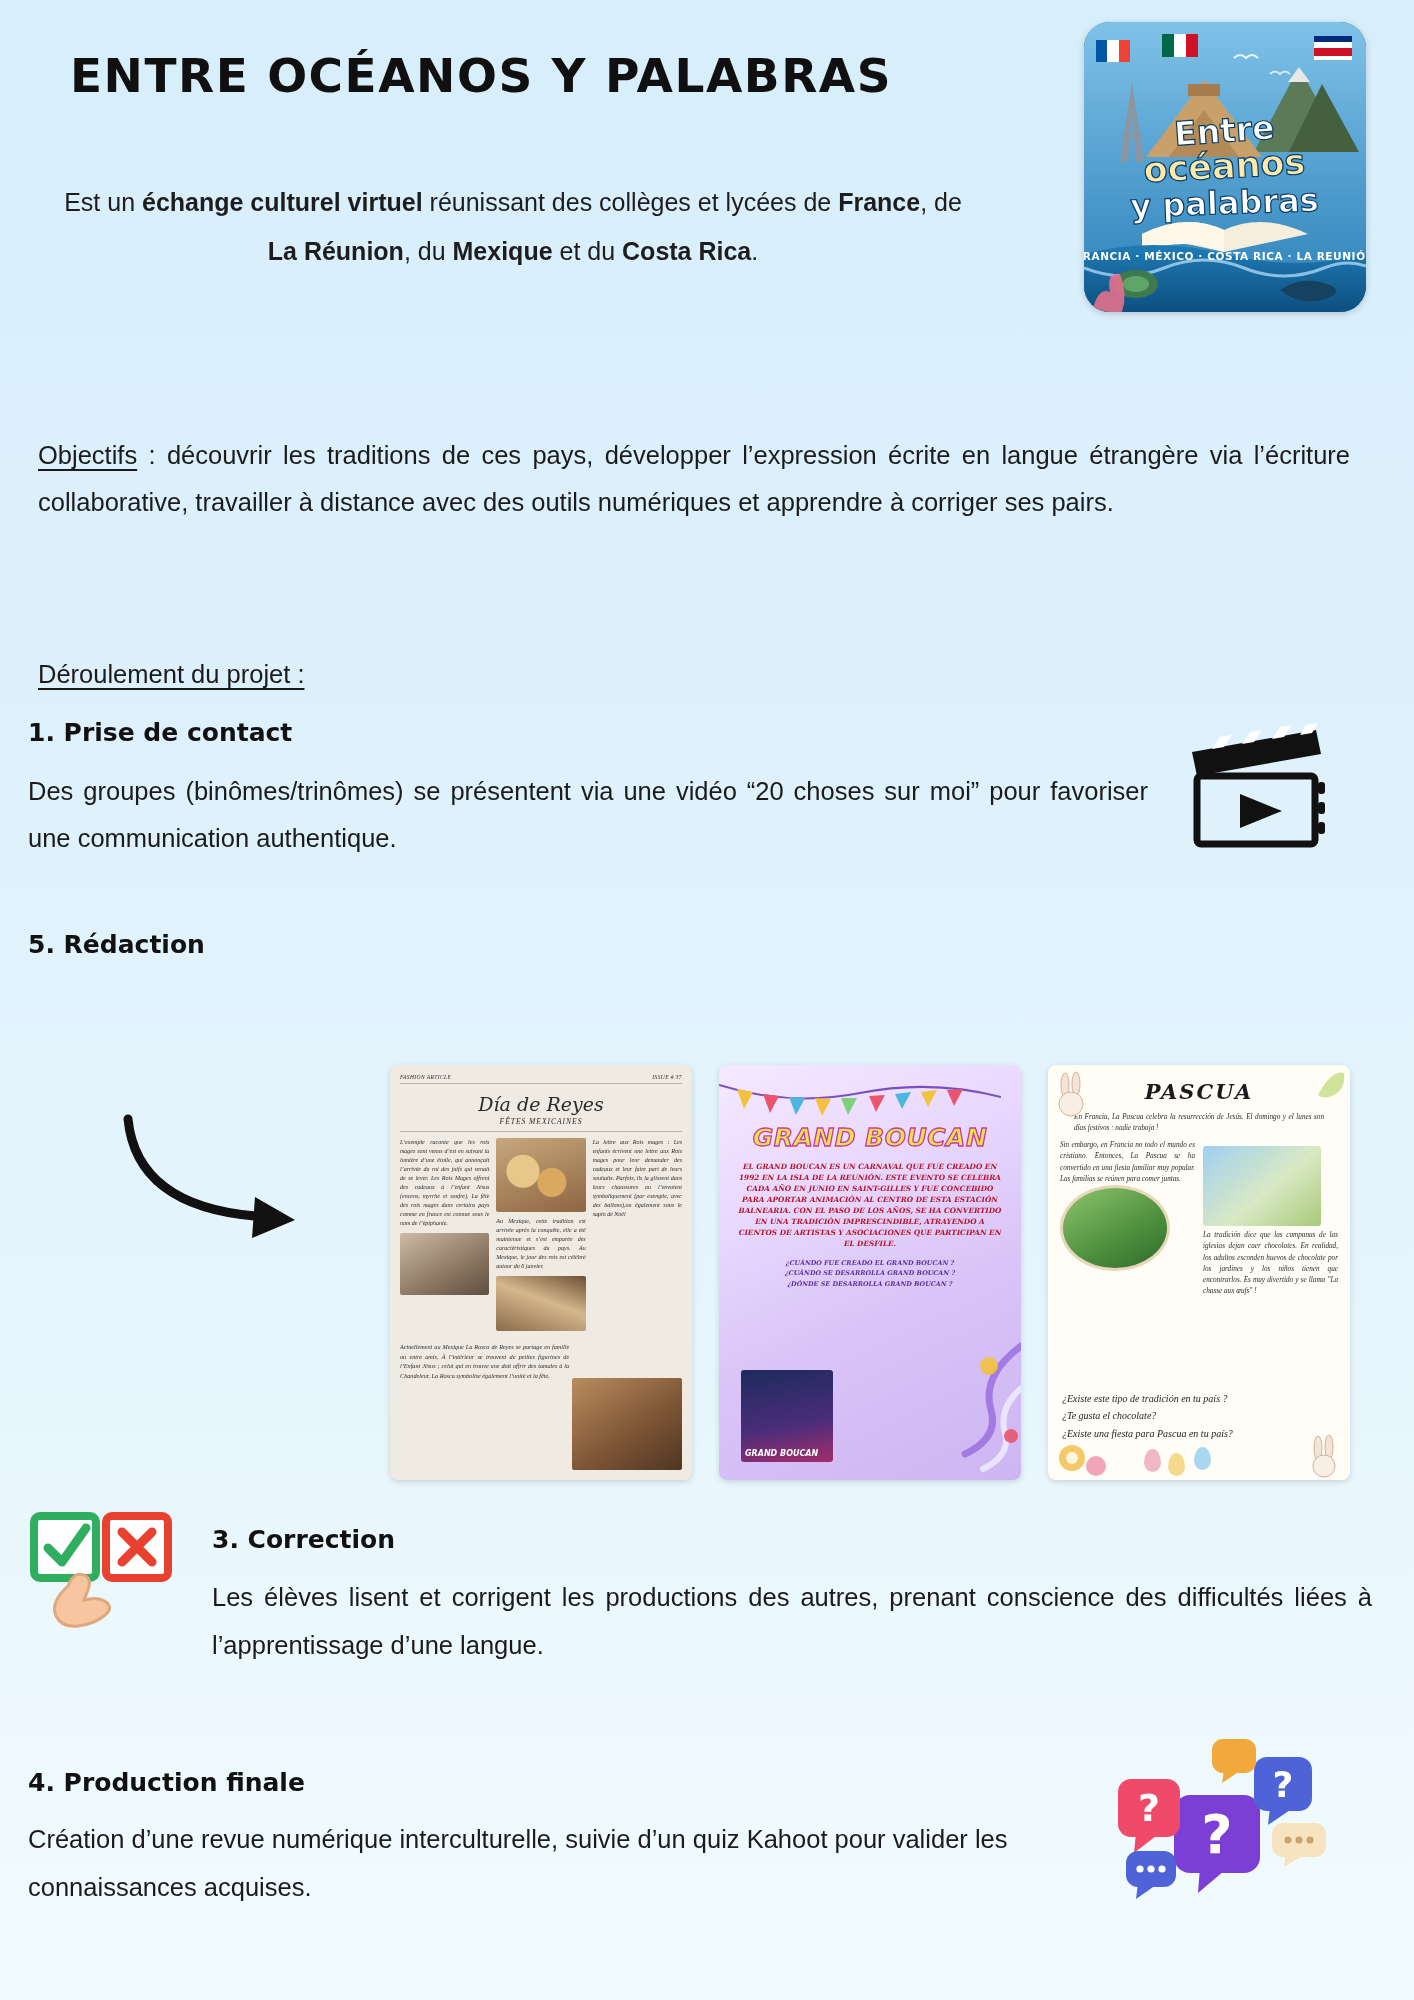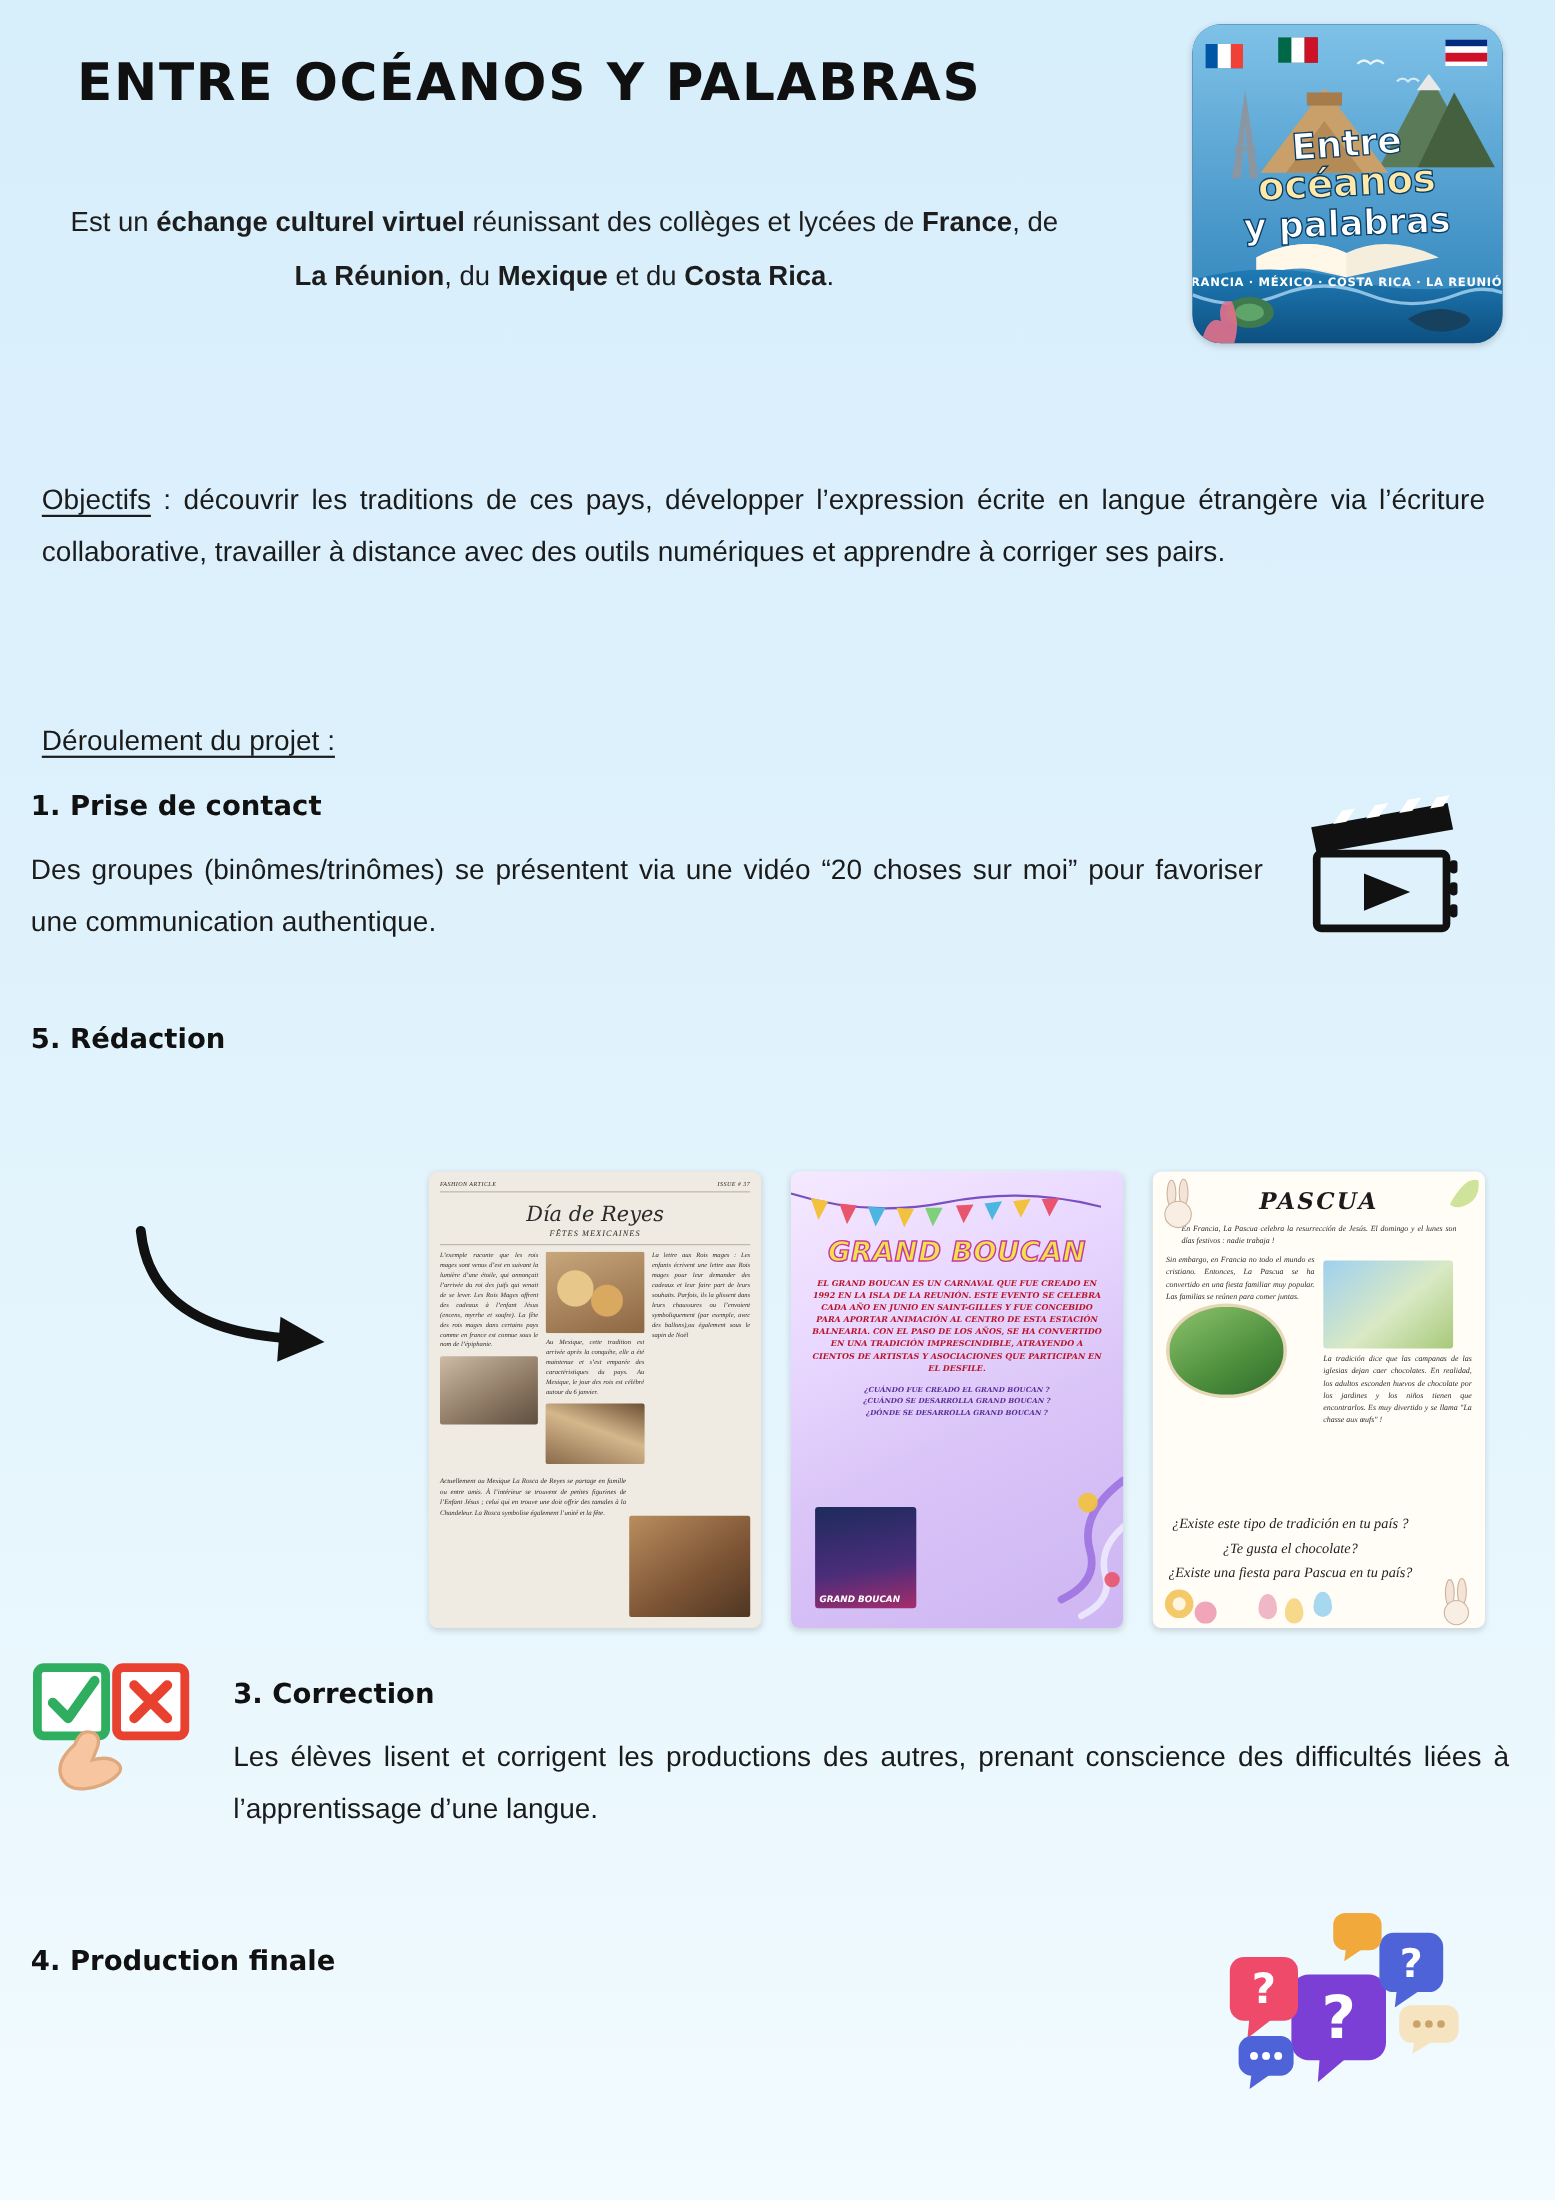--- a/index.html
+++ b/index.html
@@ -338,24 +338,23 @@
   .pa-photo2 {
     width: 110px; height: 86px; border-radius: 50%;
     background: linear-gradient(150deg,#8fc46c,#4d8f3d 60%,#2f6b2c);
     border: 3px solid #e6d7b8;
     box-sizing: border-box;
   }
   .pa-qs {
     position: absolute;
     left: 14px;
     bottom: 38px;
-    font-size: 13px;
+    font-size: 10px;
     line-height: 1.75;
     color: #222;
-    text-align: center;
   }
   .pa-egg {
     position: absolute;
     width: 17px; height: 23px;
     border-radius: 50% 50% 50% 50% / 60% 60% 40% 40%;
   }
   .bunny {
     position: absolute;
     width: 34px; height: 48px;
   }
@@ -584,20 +583,21 @@
       <rect x="78" y="6" width="62" height="62" rx="6" fill="#fff" stroke="#e8412f" stroke-width="8"></rect>
       <path d="M94 22 L124 52 M124 22 L94 52" stroke="#e8412f" stroke-width="9" stroke-linecap="round"></path>
       <path d="M40 76 q6 -16 18 -10 q6 4 2 14 l-4 10 q14 -4 22 2 q8 6 -2 14 q-10 8 -26 10 q-16 2 -22 -10 q-6 -14 12 -30 Z" fill="#f7c59f" stroke="#e0a87d" stroke-width="3"></path>
     </svg>
   </div>
 
   <div class="step-head s3">3. Correction</div>
   <div class="s3-body">Les élèves lisent et corrigent les productions des autres, prenant conscience des difficultés liées à l’apprentissage d’une langue.</div>
 
   <div class="step-head s4">4. Production finale</div>
+  <div class="s4-body">Création d’une revue numérique interculturelle, suivie d’un quiz Kahoot pour valider les connaissances acquises.</div>
 
   <div class="chat-icon">
     <svg width="235" height="210" viewBox="0 0 235 210">
       <g>
         <rect x="70" y="60" width="86" height="78" rx="16" fill="#7c3fd6"></rect>
         <polygon points="96,132 94,158 120,136" fill="#7c3fd6"></polygon>
         <text x="113" y="118" text-anchor="middle" font-family="DejaVu Sans, sans-serif" font-size="54" font-weight="700" fill="#ffffff">?</text>
       </g>
       <g>
         <rect x="14" y="44" width="62" height="58" rx="13" fill="#ef4a6a"></rect>

